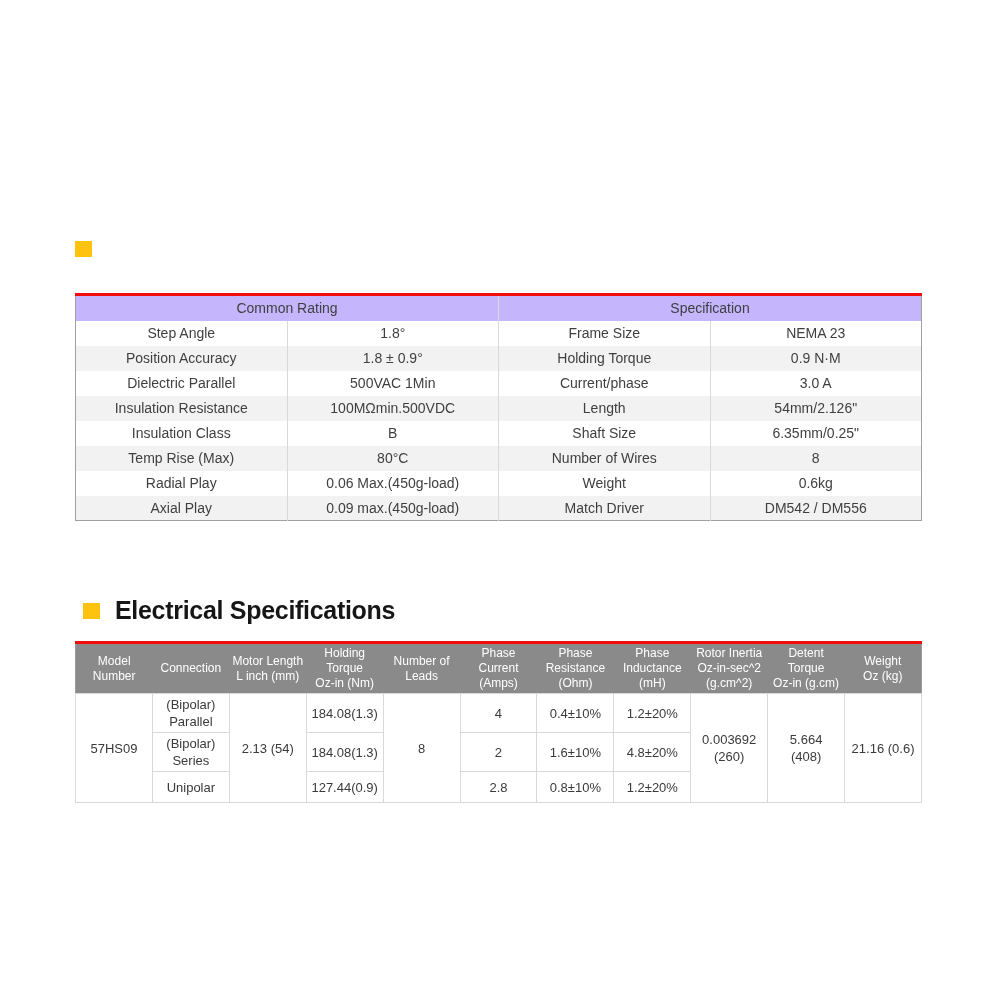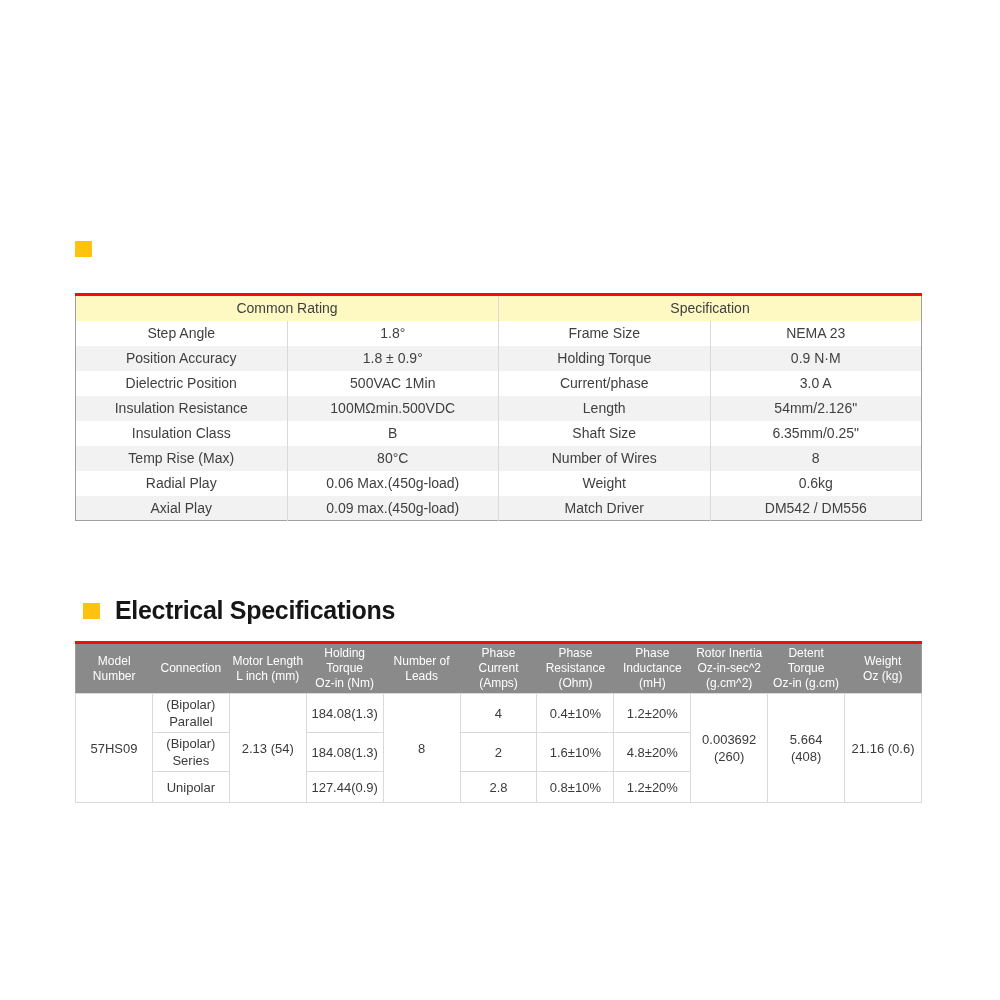--- a/index.html
+++ b/index.html
@@ -26,21 +26,21 @@
   #general-table {
     top:293px; width:847px; table-layout:fixed;
     border:1px solid #a0a0a0; border-top:3px solid #f20d0d;
     font-size:14px; color:#3f3f3f;
   }
   #general-table th, #general-table td {
     text-align:center; vertical-align:middle; font-weight:400; padding:0;
   }
   #general-table th { height:26px; }
   #general-table td { height:25px; }
-  #general-table thead tr { background:#fef9c3; }
+  #general-table thead tr { background:#c4b5fd; }
   #general-table tbody tr:nth-child(even) { background:#f2f2f2; }
   #general-table th:not(:last-child),
   #general-table td:not(:last-child) { border-right:1px solid #d9d9d9; }
 
   
   #electrical-table {
     top:641px; width:847px; table-layout:fixed;
     border:1px solid #9b9b9b; border-top:3px solid #f20d0d;
   }
   #electrical-table thead th {
@@ -76,21 +76,21 @@
       <td>Frame Size</td>
       <td>NEMA 23</td>
     </tr>
     <tr>
       <td>Position Accuracy</td>
       <td>1.8 ± 0.9°</td>
       <td>Holding Torque</td>
       <td>0.9 N·M</td>
     </tr>
     <tr>
-      <td>Dielectric Position</td>
+      <td>Dielectric Parallel</td>
       <td>500VAC 1Min</td>
       <td>Current/phase</td>
       <td>3.0 A</td>
     </tr>
     <tr>
       <td>Insulation Resistance</td>
       <td>100MΩmin.500VDC</td>
       <td>Length</td>
       <td>54mm/2.126"</td>
     </tr>

